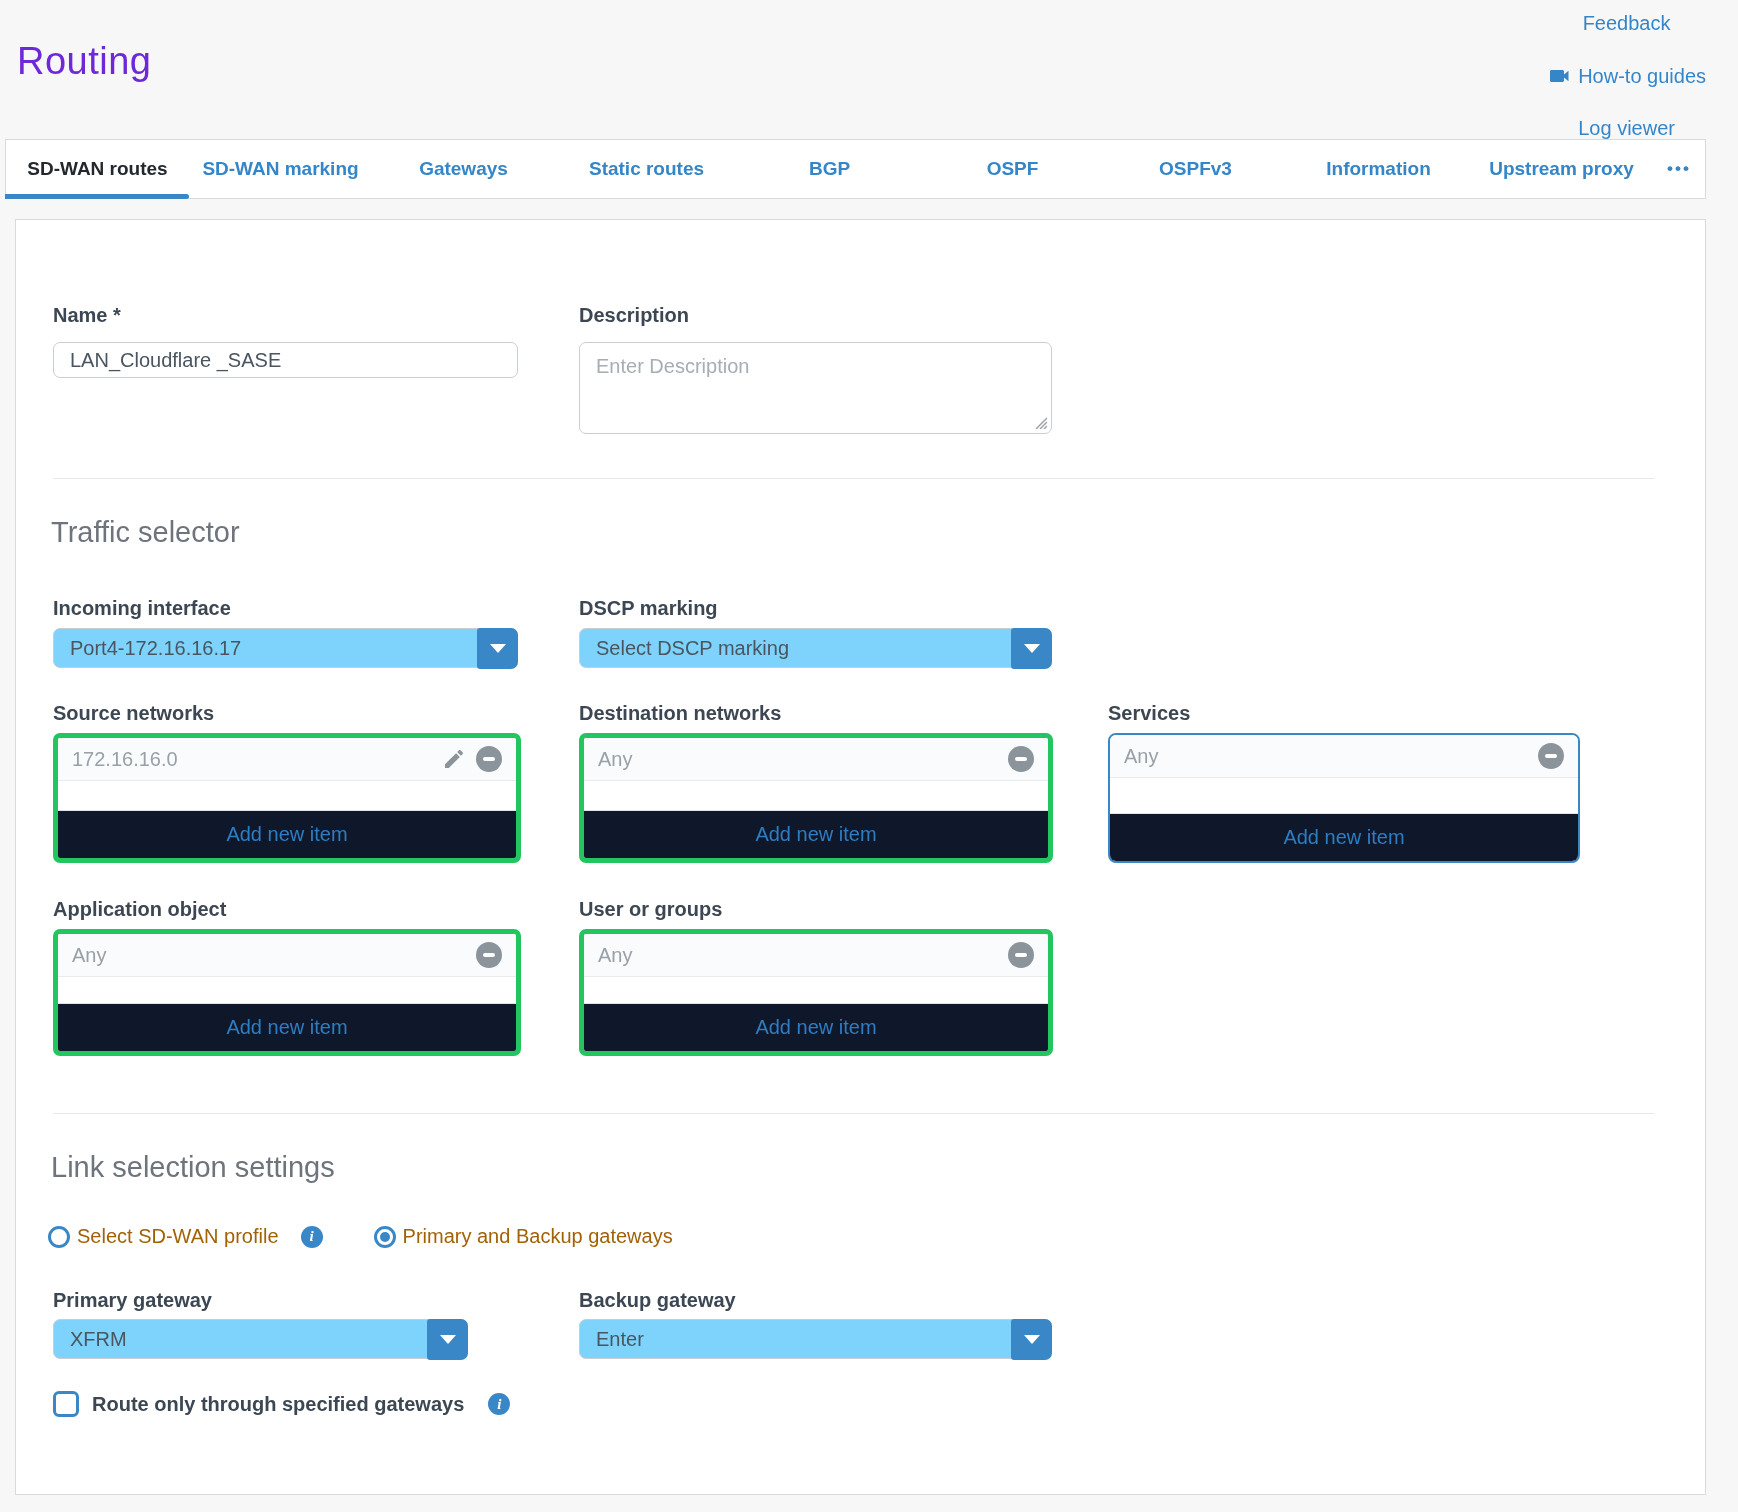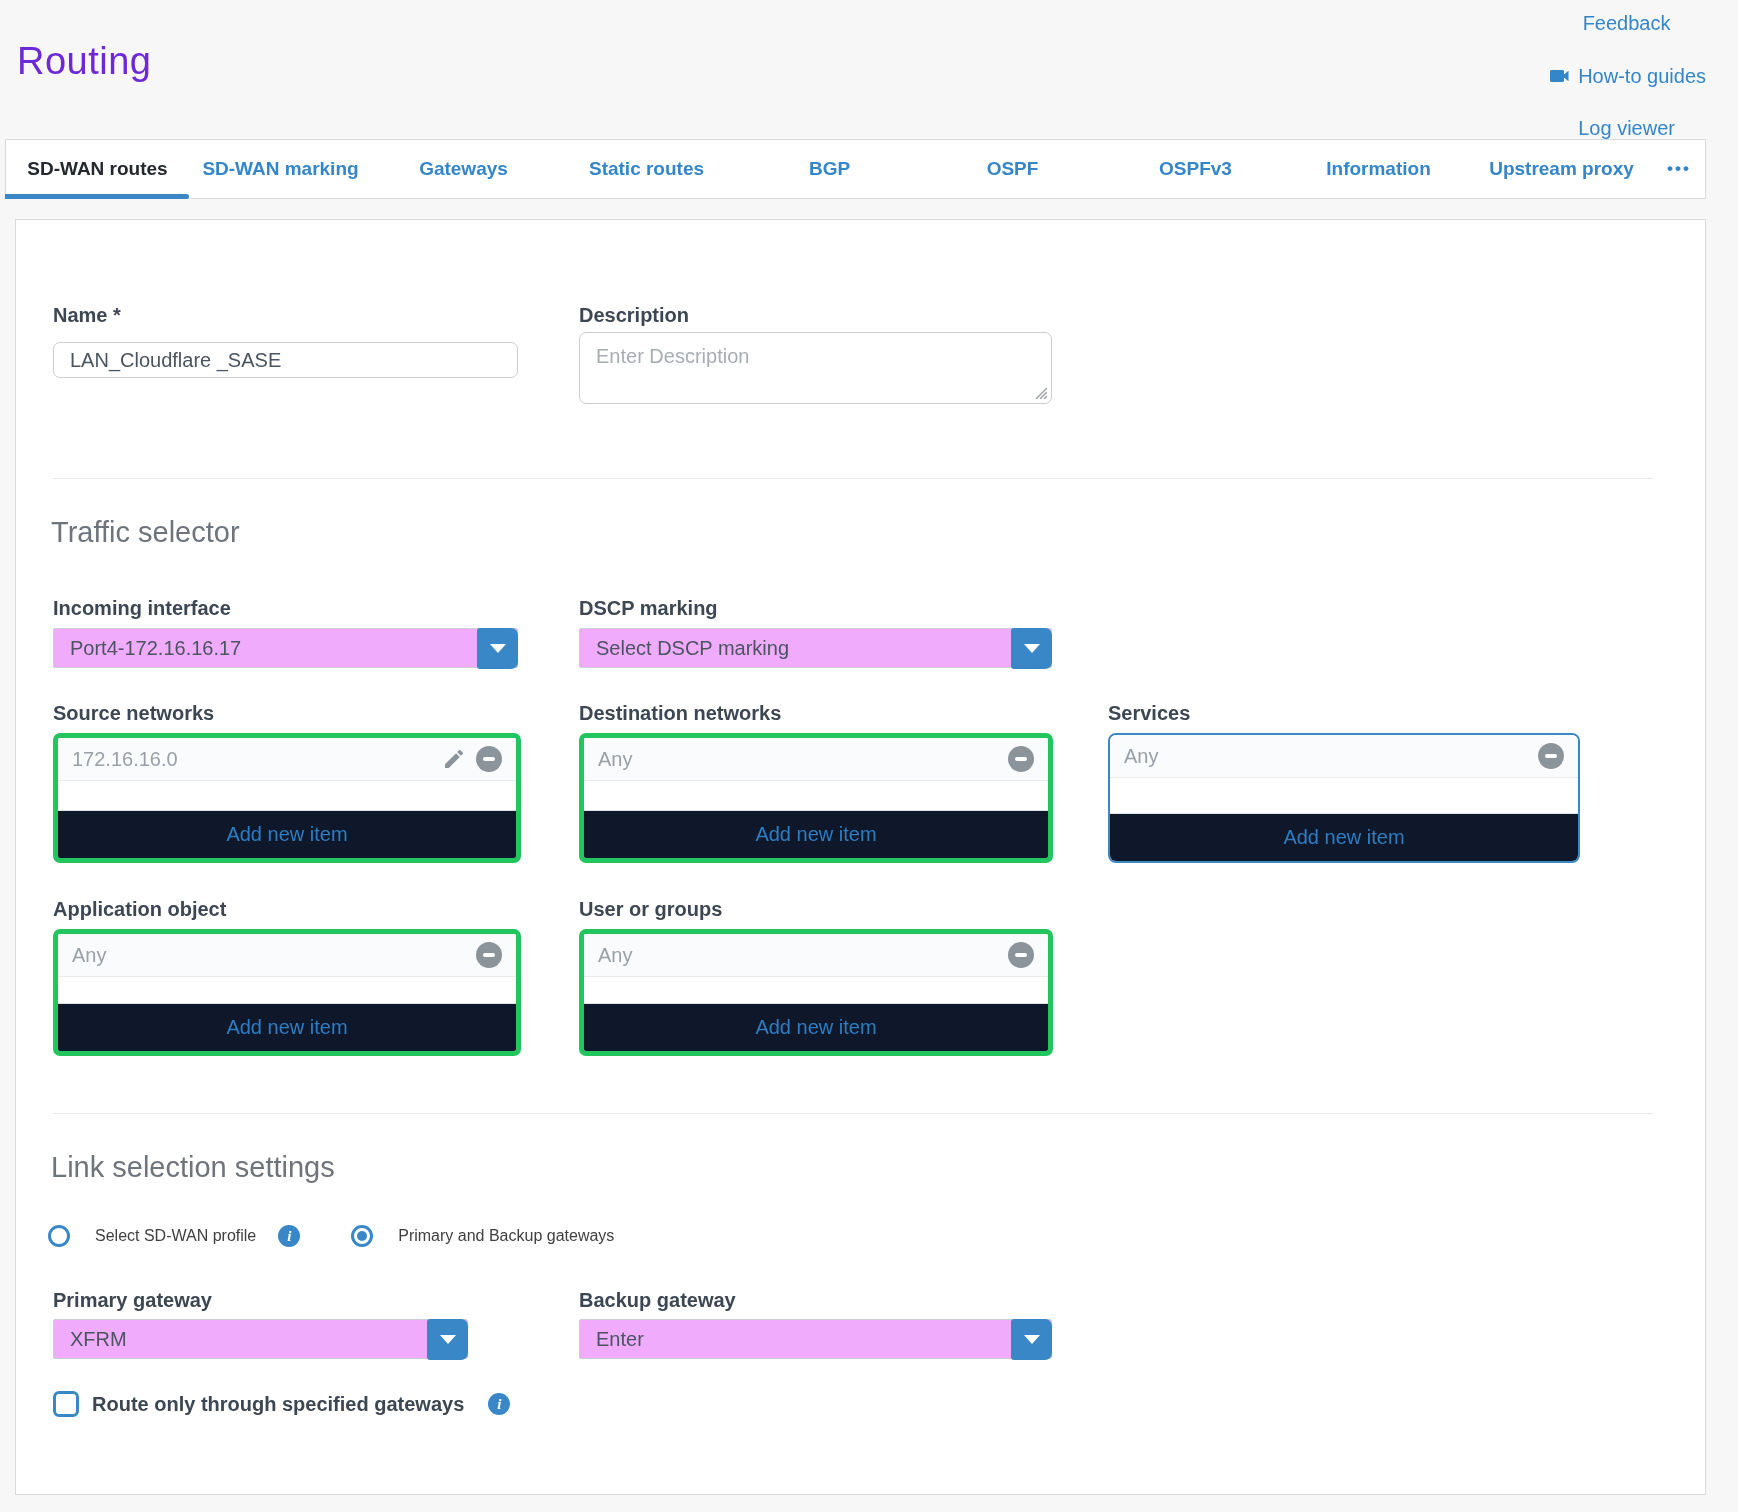--- a/index.html
+++ b/index.html
@@ -71,21 +71,21 @@
   .ta-wrap textarea {
     width:100%; height:100%; border:1px solid #c9ced3; border-radius:7px;
     font-family:"Liberation Sans", sans-serif;
     font-size:20px; color:#4a5560; padding:12px 16px; resize:none; outline:none;
   }
   .ta-wrap textarea::placeholder { color:#a6adb3; opacity:1; }
   .resize-grip { position:absolute; right:5px; bottom:5px; width:14px; height:14px; pointer-events:none; }
 
   
   .dropdown {
-    height:40px; background:#f0abfc; border:1px solid #c9ced3; border-radius:2px;
+    height:40px; background:#7dd3fc; border:1px solid #c9ced3; border-radius:7px;
     display:flex; align-items:center; padding:0 56px 0 16px;
     font-size:20px; color:#4a5560; cursor:pointer;
   }
   .dd-btn {
     position:absolute; top:-1px; right:-1px; bottom:-2px; width:41px;
     background:#3a87c8; border-radius:3px 7px 7px 3px;
     display:flex; align-items:center; justify-content:center; cursor:pointer;
   }
   .dd-caret {
     width:0; height:0;
@@ -119,21 +119,21 @@
   .pencil-icon svg { fill:#8b939b; }
 
   
   .radio-row, .check-row { display:flex; align-items:center; }
   .radio {
     width:22px; height:22px; border-radius:50%; border:3px solid #3a87c8;
     background:#fff; display:inline-flex; align-items:center; justify-content:center;
     cursor:pointer; flex:0 0 auto;
   }
   .radio.selected::after { content:""; width:10px; height:10px; border-radius:50%; background:#3a87c8; }
-  .radio-label { font-size:16px; color:#404040; margin-left:25px; }
+  .radio-label { font-size:20px; color:#a16207; margin-left:7px; }
   .info-icon {
     width:22px; height:22px; border-radius:50%; background:#3a87c8; color:#fff;
     display:inline-flex; align-items:center; justify-content:center;
     font-family:"Liberation Serif", serif; font-style:italic; font-weight:bold; font-size:15px;
     cursor:pointer; flex:0 0 auto;
   }
   .info-icon::after { content:"i"; }
   .checkbox {
     width:26px; height:26px; border-radius:6px; border:3px solid #3a87c8; background:#fff;
     cursor:pointer; flex:0 0 auto;
@@ -181,21 +181,21 @@
     <div class="tab">Upstream proxy</div>
     <div class="tab overflow">•••</div>
   </div>
 
   <div class="panel">
 
     <div class="field-label" style="left:37px; top:84px;">Name *</div>
     <input class="text-input" style="left: 37px; top: 122px; width: 465px; height: 36px;" value="LAN_Cloudflare _SASE">
 
     <div class="field-label" style="left:563px; top:84px;">Description</div>
-    <div class="ta-wrap" style="left:563px; top:112px; width:473px; height:72px;">
+    <div class="ta-wrap" style="left:563px; top:122px; width:473px; height:92px;">
       <textarea placeholder="Enter Description" style=""></textarea>
       <svg class="resize-grip" viewBox="0 0 14 14">
           <g stroke="#9aa1a7" stroke-width="1.4">
             <line x1="3" y1="14" x2="14" y2="3"></line>
             <line x1="7" y1="14" x2="14" y2="7"></line>
             <line x1="11" y1="14" x2="14" y2="11"></line>
           </g>
         </svg>
     </div>
 

